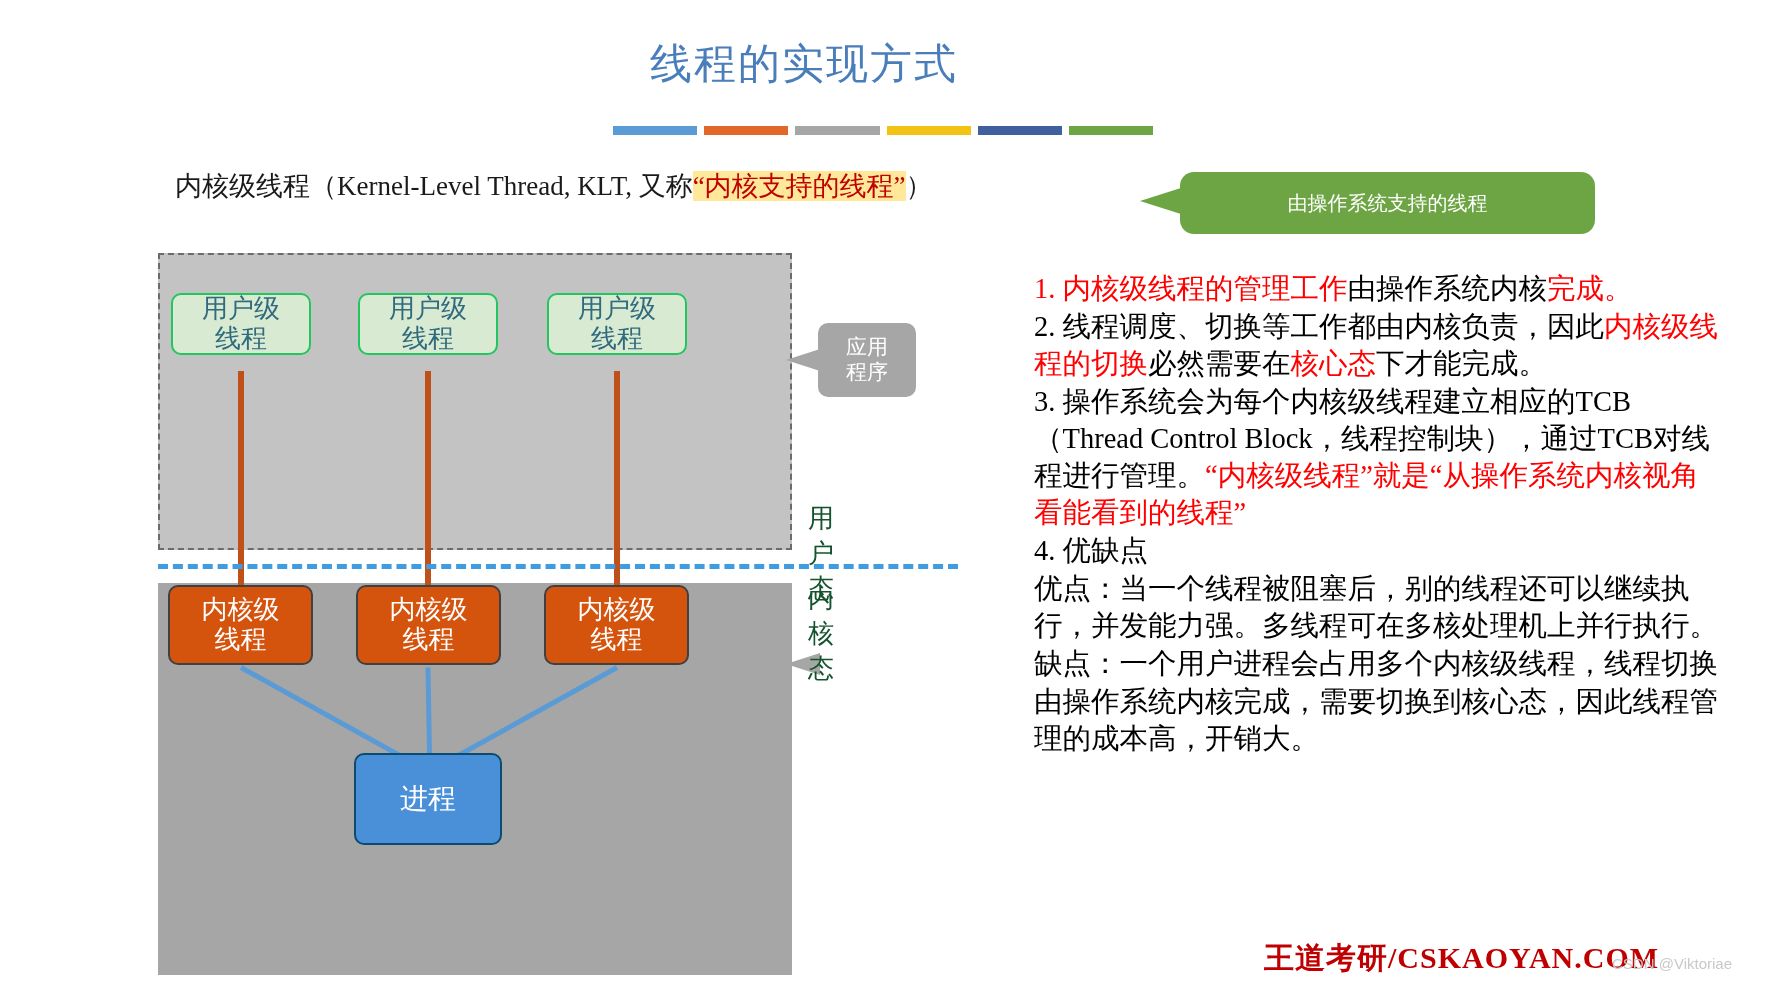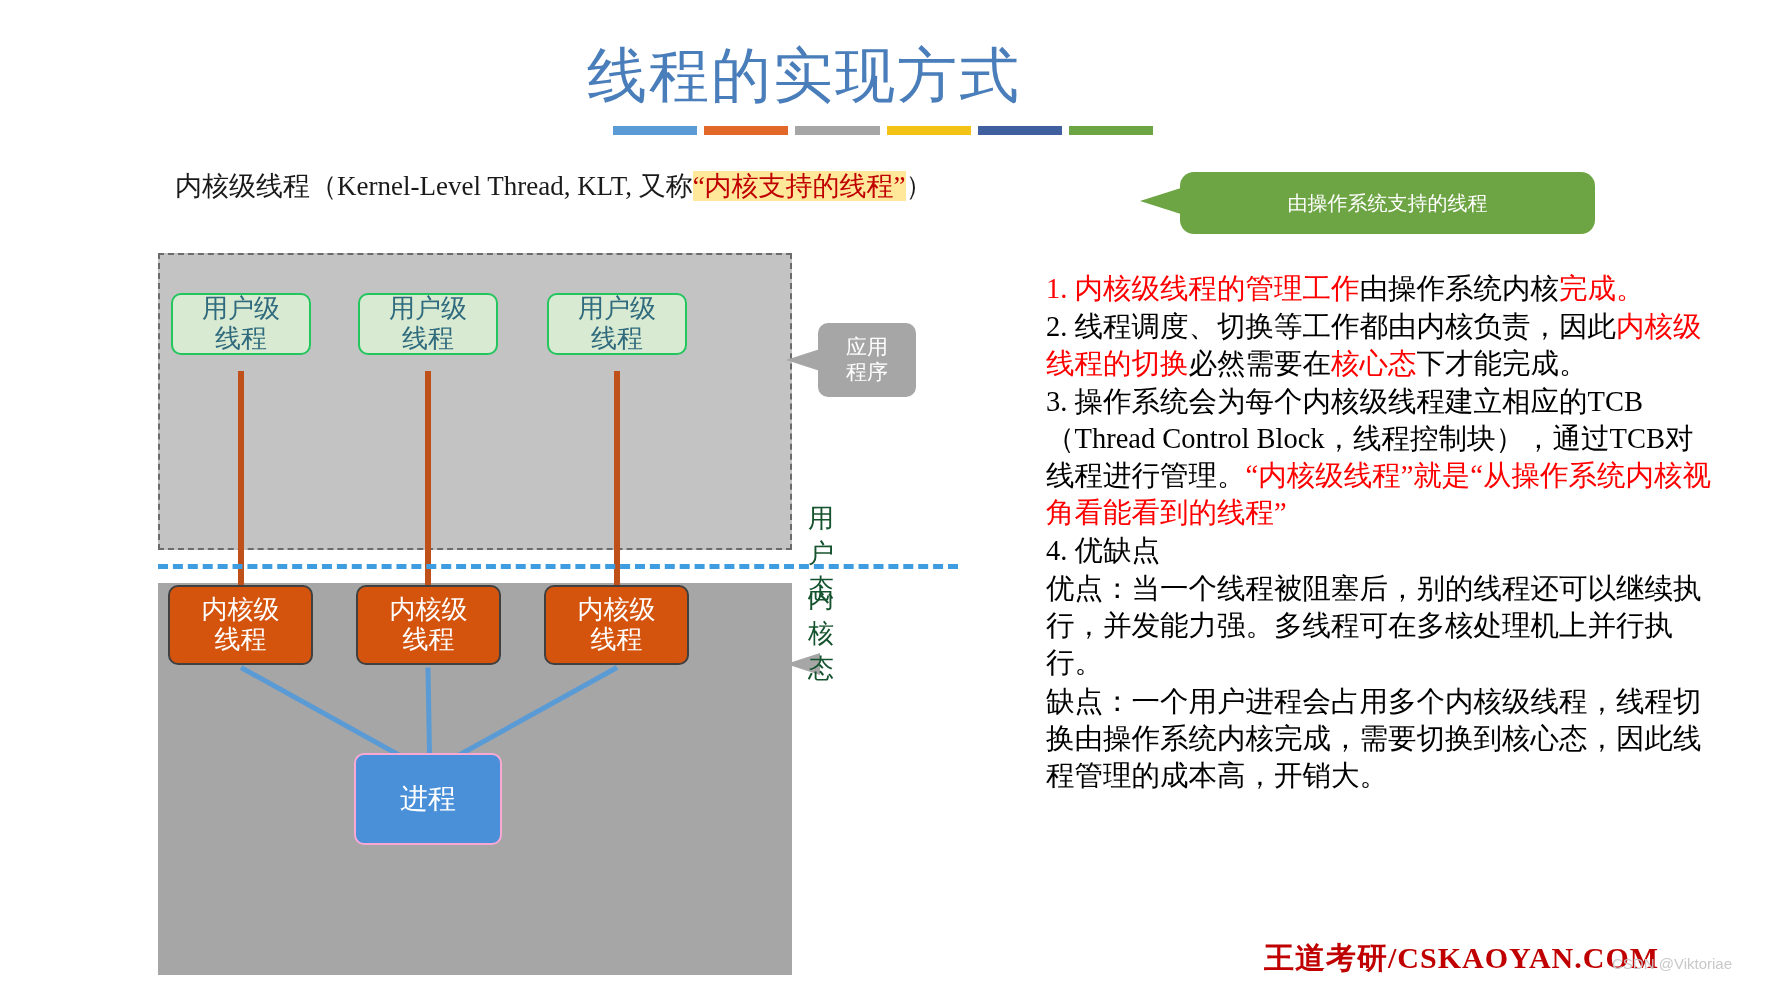--- a/index.html
+++ b/index.html
@@ -16,21 +16,21 @@
   }
 
   
   #slide-title {
     position: absolute;
     left: 0;
     top: 36px;
     width: 1608px;
     text-align: center;
     font-family: "Liberation Serif", serif;
-    font-size: 60px;
+    font-size: 42px;
     color: #4a7ebb;
     letter-spacing: 2px;
   }
   #title-underline {
     position: absolute;
     left: 613px;
     top: 126px;
     width: 540px;
     height: 9px;
     display: flex;
@@ -131,21 +131,21 @@
   .klt {
     width: 145px; height: 80px;
     background: #d4540e;
     border: 2px solid #404040;
     color: #ffffff;
     font-size: 26px;
   }
   .proc {
     width: 148px; height: 92px;
     background: #4a90d9;
-    border: 2px solid #f9a8d4;
+    border: 2px solid #0c4a6e;
     color: #ffffff;
     font-size: 28px;
     justify-content: center;
   }
 
   .conn-v {
     position: absolute;
     width: 6px;
     background: #c0501a;
   }
@@ -188,21 +188,21 @@
   #right-text {
     position: absolute;
     left: 1030px;
     top: 270px;
     width: 690px;
     font-family: "Liberation Serif", serif;
     font-size: 28.5px;
     line-height: 1.30;
     color: #000000;
   }
-  #right-text p { margin: 0 0 1px 16px; }
+  #right-text p { margin: 0 0 1px 4px; }
   .red { color: #ff0000; }
   .blk { color: #000000; }
 
   #watermark-brand {
     position: absolute;
     left: 1264px;
     top: 938px;
     font-family: "Liberation Serif", serif;
     font-size: 30px;
     color: #c00000;

